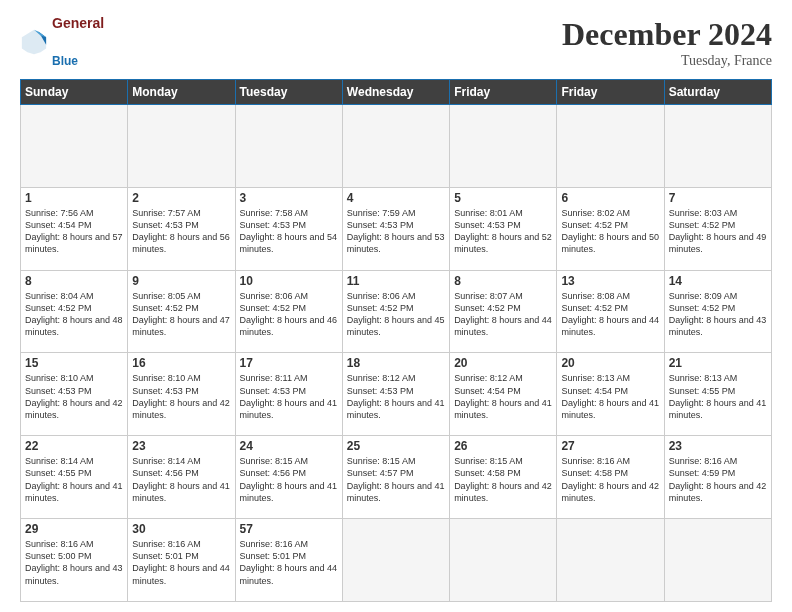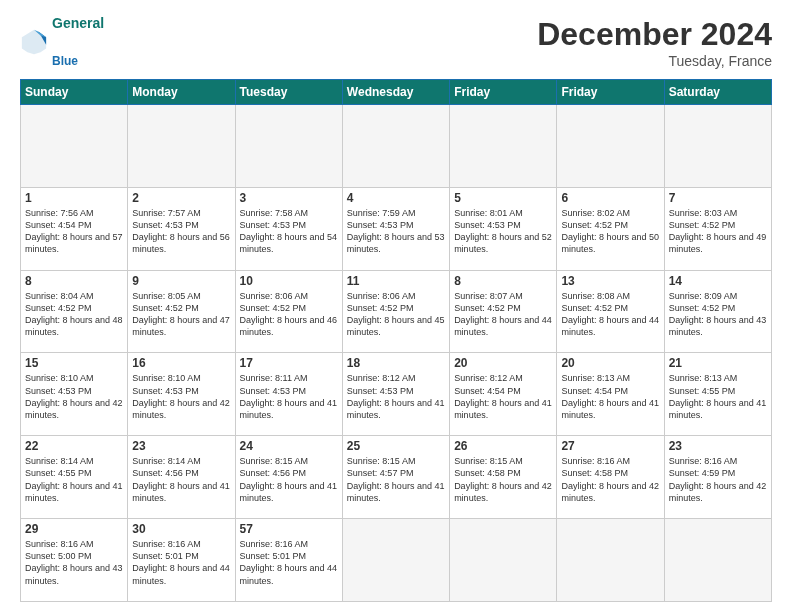--- a/index.html
+++ b/index.html
@@ -29,53 +29,54 @@
       gap: 4px;
     }
     .logo-text {
       display: flex;
       flex-direction: column;
       line-height: 1.1;
     }
     .logo-general {
       font-size: 14px;
       font-weight: bold;
-      color: #0f766e;
+      color: #7f1d1d;
     }
     .logo-blue {
       font-size: 12px;
       font-weight: bold;
       color: #1a6faf;
       margin-top: 24px;
     }
     .logo-icon {
       width: 28px;
       height: 28px;
     }
     .header-right {
       text-align: right;
+      font-family: Liberation Serif, serif;
     }
     .month-title {
       font-size: 32px;
       font-weight: bold;
       color: #333;
     }
     .location {
       font-size: 14px;
       color: #555;
     }
     .calendar {
       flex: 1;
       border: 1px solid #ccc;
       border-collapse: collapse;
       width: 100%;
       table-layout: fixed;
     }
     .calendar th {
-      background: #0f766e;
+      background: #404040;
       color: #fff;
       font-size: 12px;
       font-weight: bold;
       padding: 5px 4px;
       text-align: left;
       border: 1px solid #1a6faf;
     }
     .calendar td {
       border: 1px solid #ccc;
       vertical-align: top;

